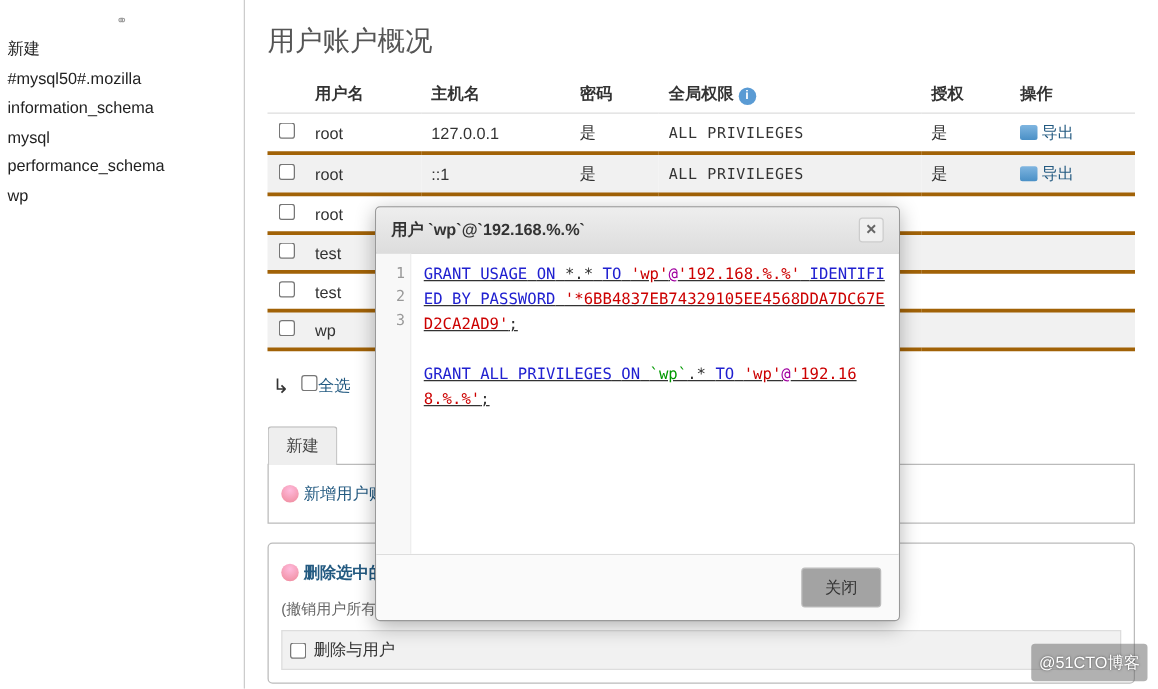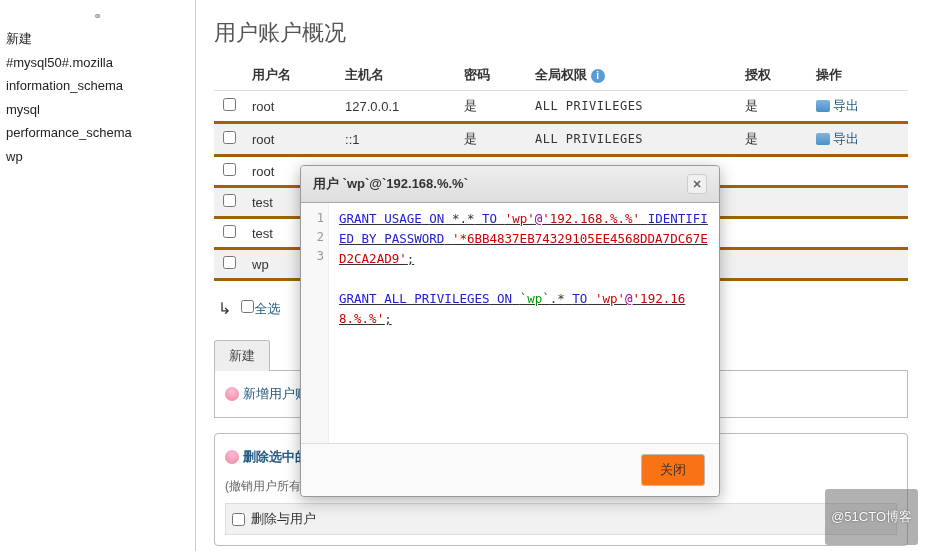--- a/index.html
+++ b/index.html
@@ -36,22 +36,22 @@
     .modal-header { background: linear-gradient(#eee, #ddd); padding: 8px 12px; border-bottom: 1px solid #aaa; display: flex; justify-content: space-between; align-items: center; border-radius: 4px 4px 0 0; font-weight: bold; font-size: 13px; color: #333; }
     .modal-close { width: 20px; height: 20px; background: #f0f0f0; border: 1px solid #ccc; border-radius: 3px; text-align: center; line-height: 18px; cursor: pointer; color: #666; font-size: 11px; }
     .modal-body { display: flex; min-height: 240px; background: #fff; }
     .line-gutter { width: 28px; background: #f8f8f8; border-right: 1px solid #eee; padding: 6px 4px; text-align: right; color: #999; font-family: Consolas, Monaco, monospace; font-size: 12px; line-height: 1.6; }
     .code-area { flex: 1; padding: 6px 10px; font-family: Consolas, Monaco, monospace; font-size: 12.5px; line-height: 1.6; white-space: pre-wrap; word-break: break-all; text-decoration: underline; }
     .kw-blue { color: #2020d0; }
     .kw-purple { color: #a000a0; }
     .kw-red { color: #c00; }
     .kw-green { color: #090; }
     .modal-footer { padding: 10px 14px; text-align: right; border-top: 1px solid #ddd; background: #fafafa; border-radius: 0 0 4px 4px; }
-    .btn { display: inline-block; padding: 6px 18px; background: #f97316; border: 1px solid #bbb; border-radius: 3px; cursor: pointer; font-size: 13px; color: #333; }
-    .watermark { position: absolute; right: 8px; bottom: 6px; color: #fff; font-size: 13px; text-shadow: 0 0 2px rgba(0,0,0,0.6); background: rgba(100,100,100,0.5); padding: 19px 6px; border-radius: 3px; text-align: right; }
+    .btn { display: inline-block; padding: 6px 18px; background: #a3a3a3; border: 1px solid #bbb; border-radius: 3px; cursor: pointer; font-size: 13px; color: #333; }
+    .watermark { position: absolute; right: 8px; bottom: 6px; color: #fff; font-size: 13px; text-shadow: 0 0 2px rgba(0,0,0,0.6); background: rgba(100,100,100,0.5); padding: 6px 6px; border-radius: 3px; text-align: right; }
   </style>
 </head>
 <body>
 
 <div class="container">
   <div class="sidebar">
     <div class="sidebar-link-icon">⚭</div>
     <div class="sidebar-item">新建</div>
     <div class="sidebar-item">#mysql50#.mozilla</div>
     <div class="sidebar-item">information_schema</div>

